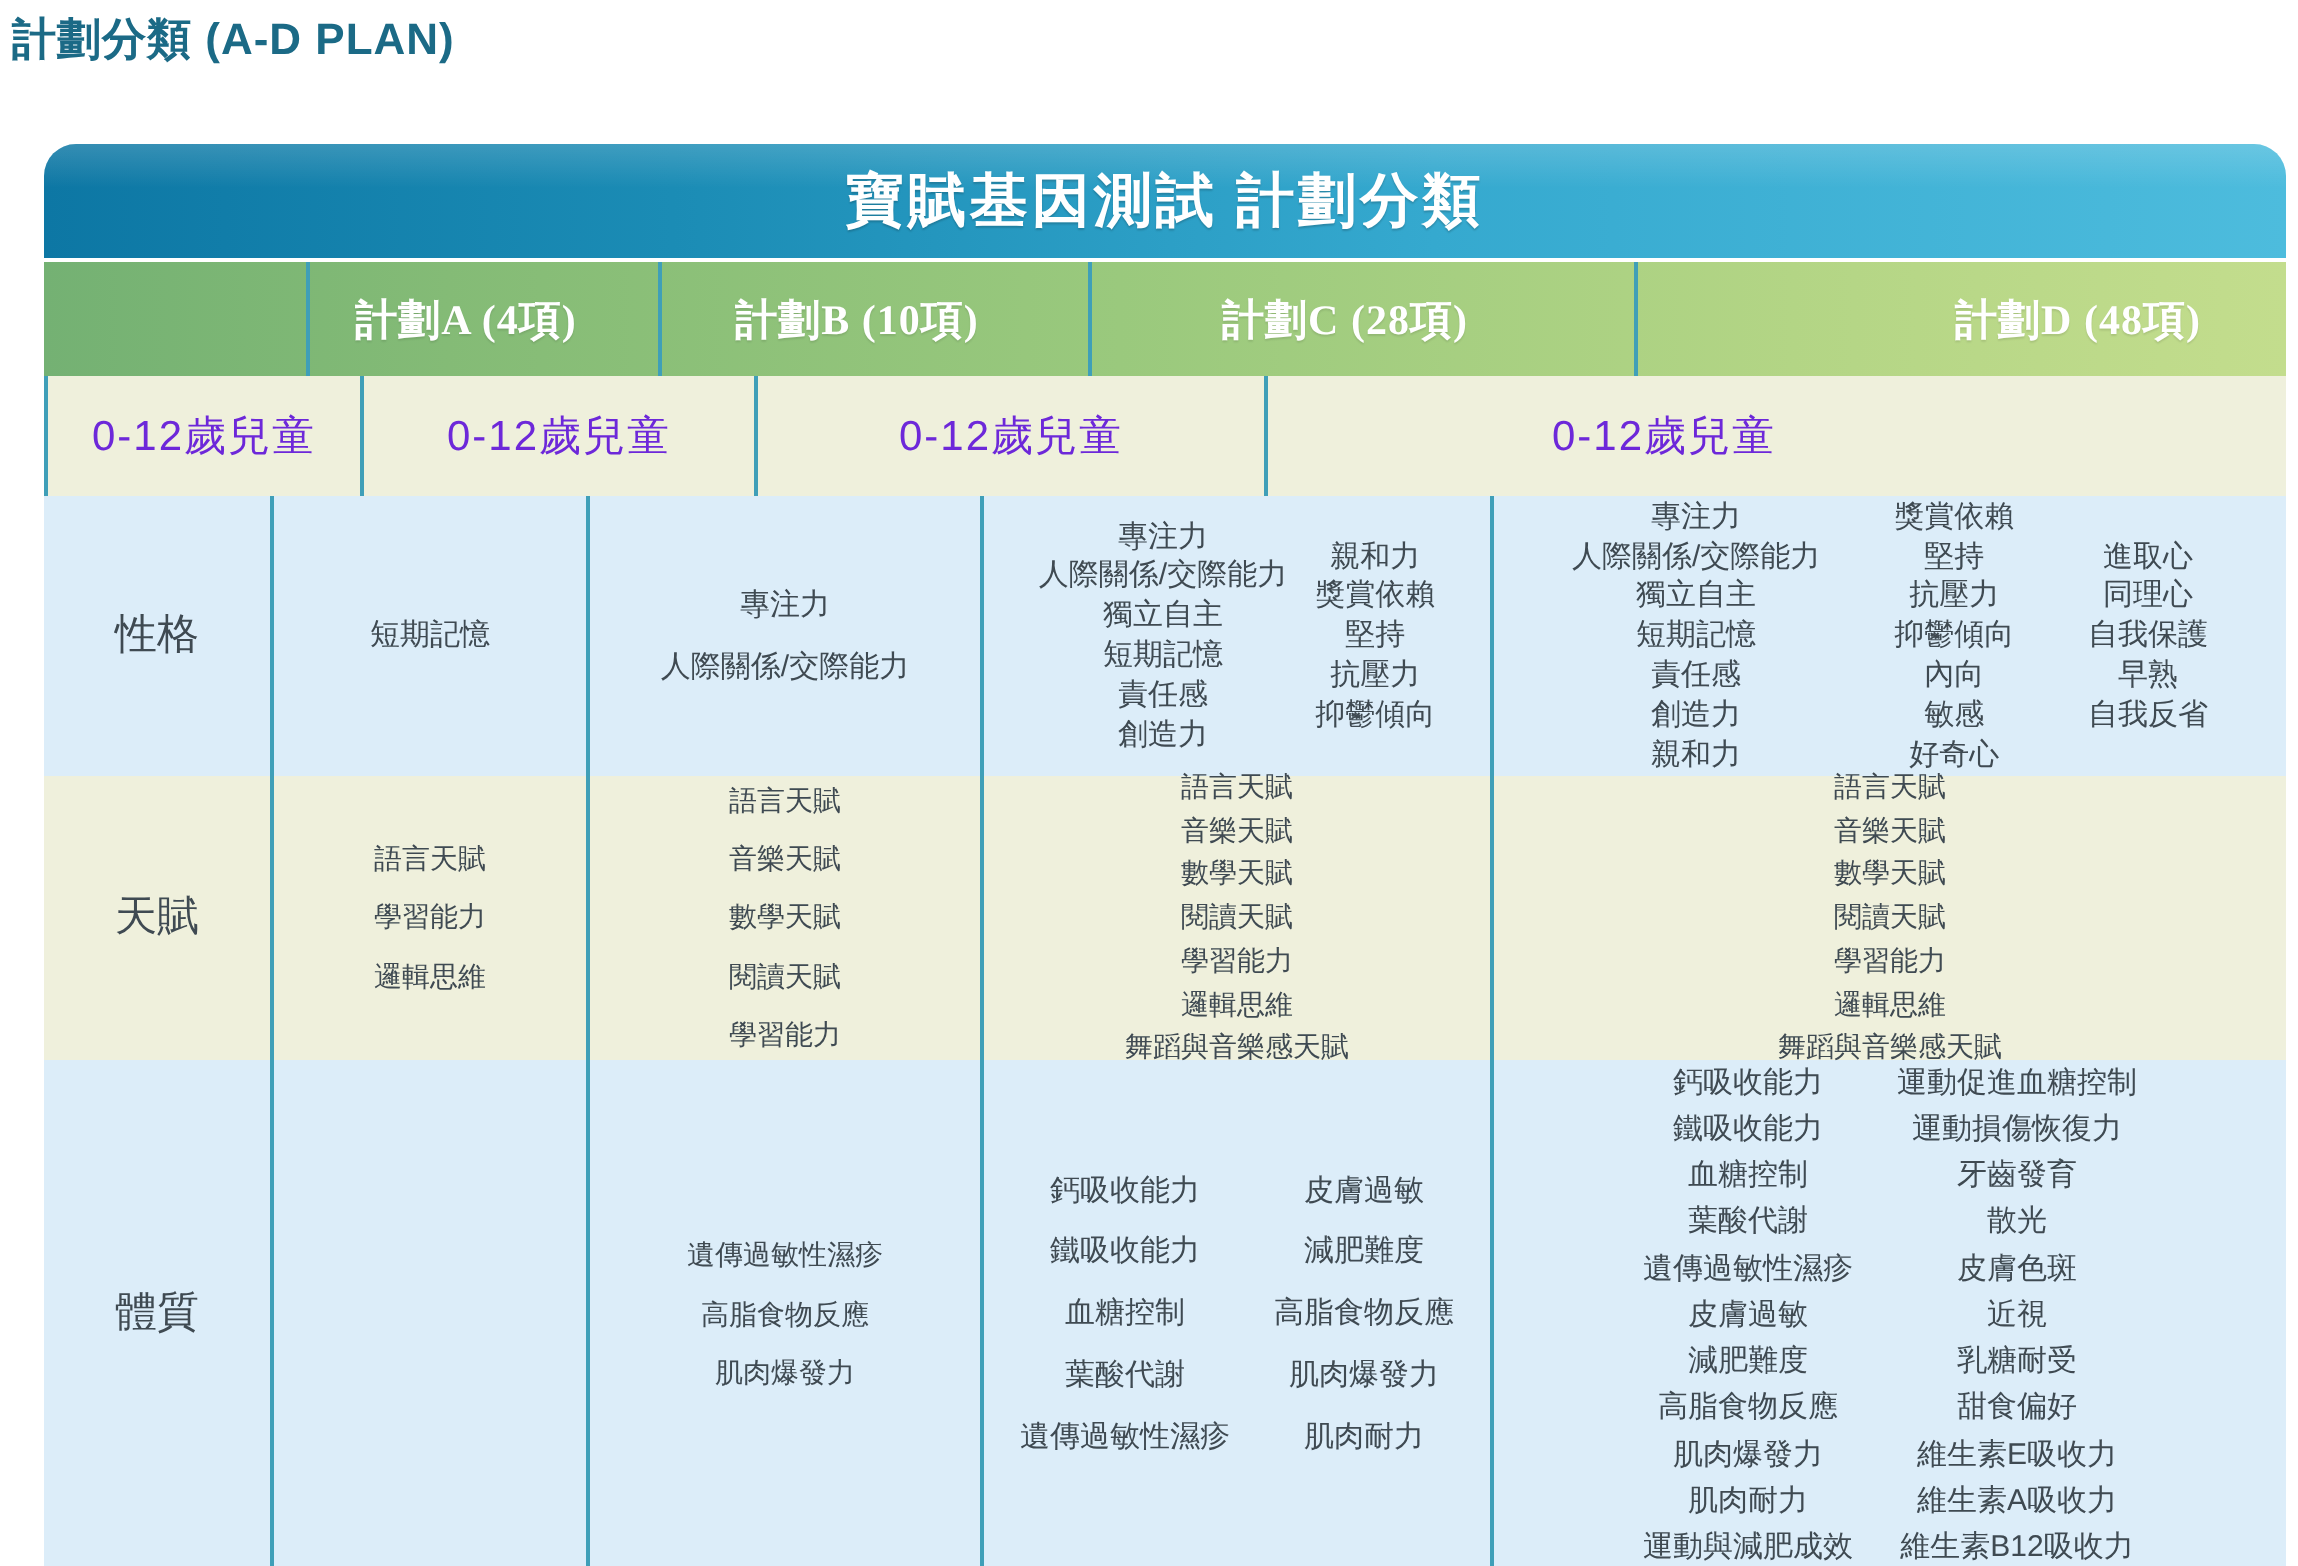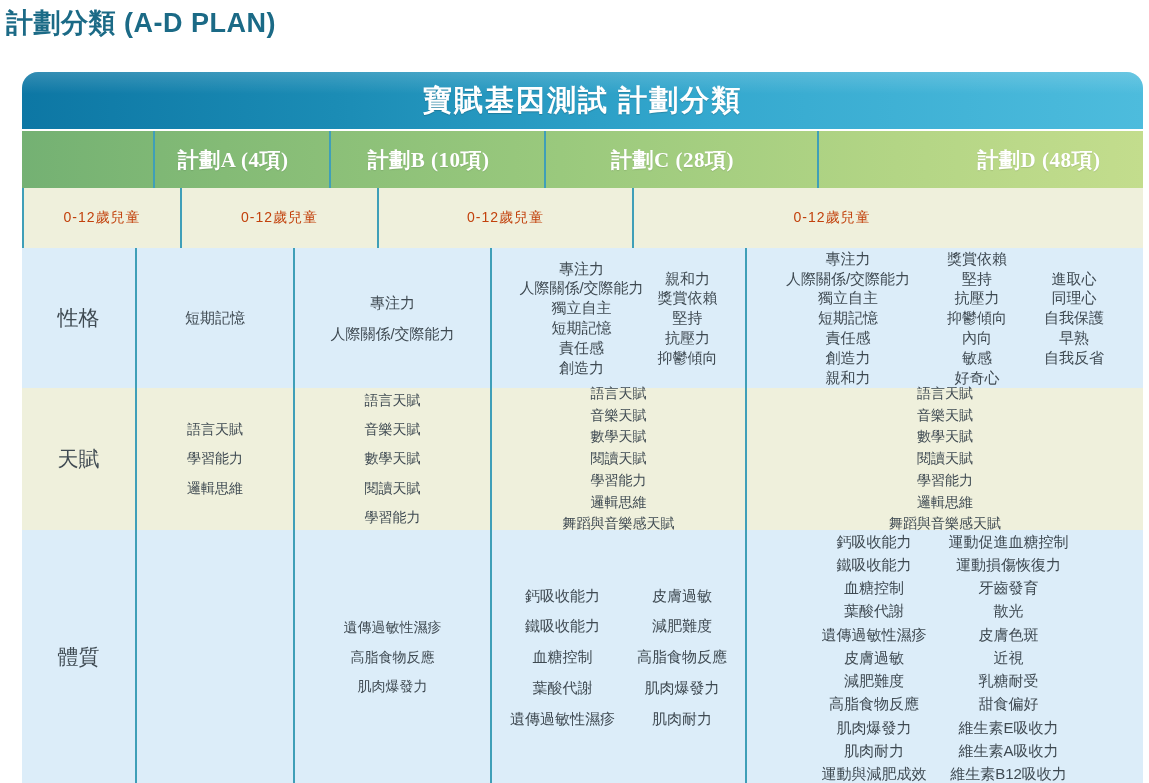--- a/index.html
+++ b/index.html
@@ -14,21 +14,21 @@
     font-family: "Liberation Sans", "DejaVu Sans", sans-serif;
     overflow: hidden;
     position: relative;
   }
 
   
   .page-heading {
     position: absolute;
     left: 6px;
     top: 5px;
-    font-size: 27px;
+    font-size: 22px;
     font-weight: bold;
     color: #1b6a86;
     letter-spacing: .5px;
     white-space: nowrap;
   }
 
   
   .plan-table {
     position: absolute;
     left: 22px;
@@ -174,22 +174,22 @@
     display: flex;
     flex-direction: column;
     align-items: center;
     justify-content: center;
     line-height: 1.32;
     font-size: 15px;
     color: #3f4a52;
   }
 
   .audience-text {
-    font-size: 14px;
-    color: #c2410c;
+    font-size: 21px;
+    color: #6d28d9;
     letter-spacing: 1px;
   }
   .empty-cell { }
 </style>
 </head>
 <body>
 
 <div class="page-heading">計劃分類 (A-D PLAN)</div>
 
 <div class="plan-table">

